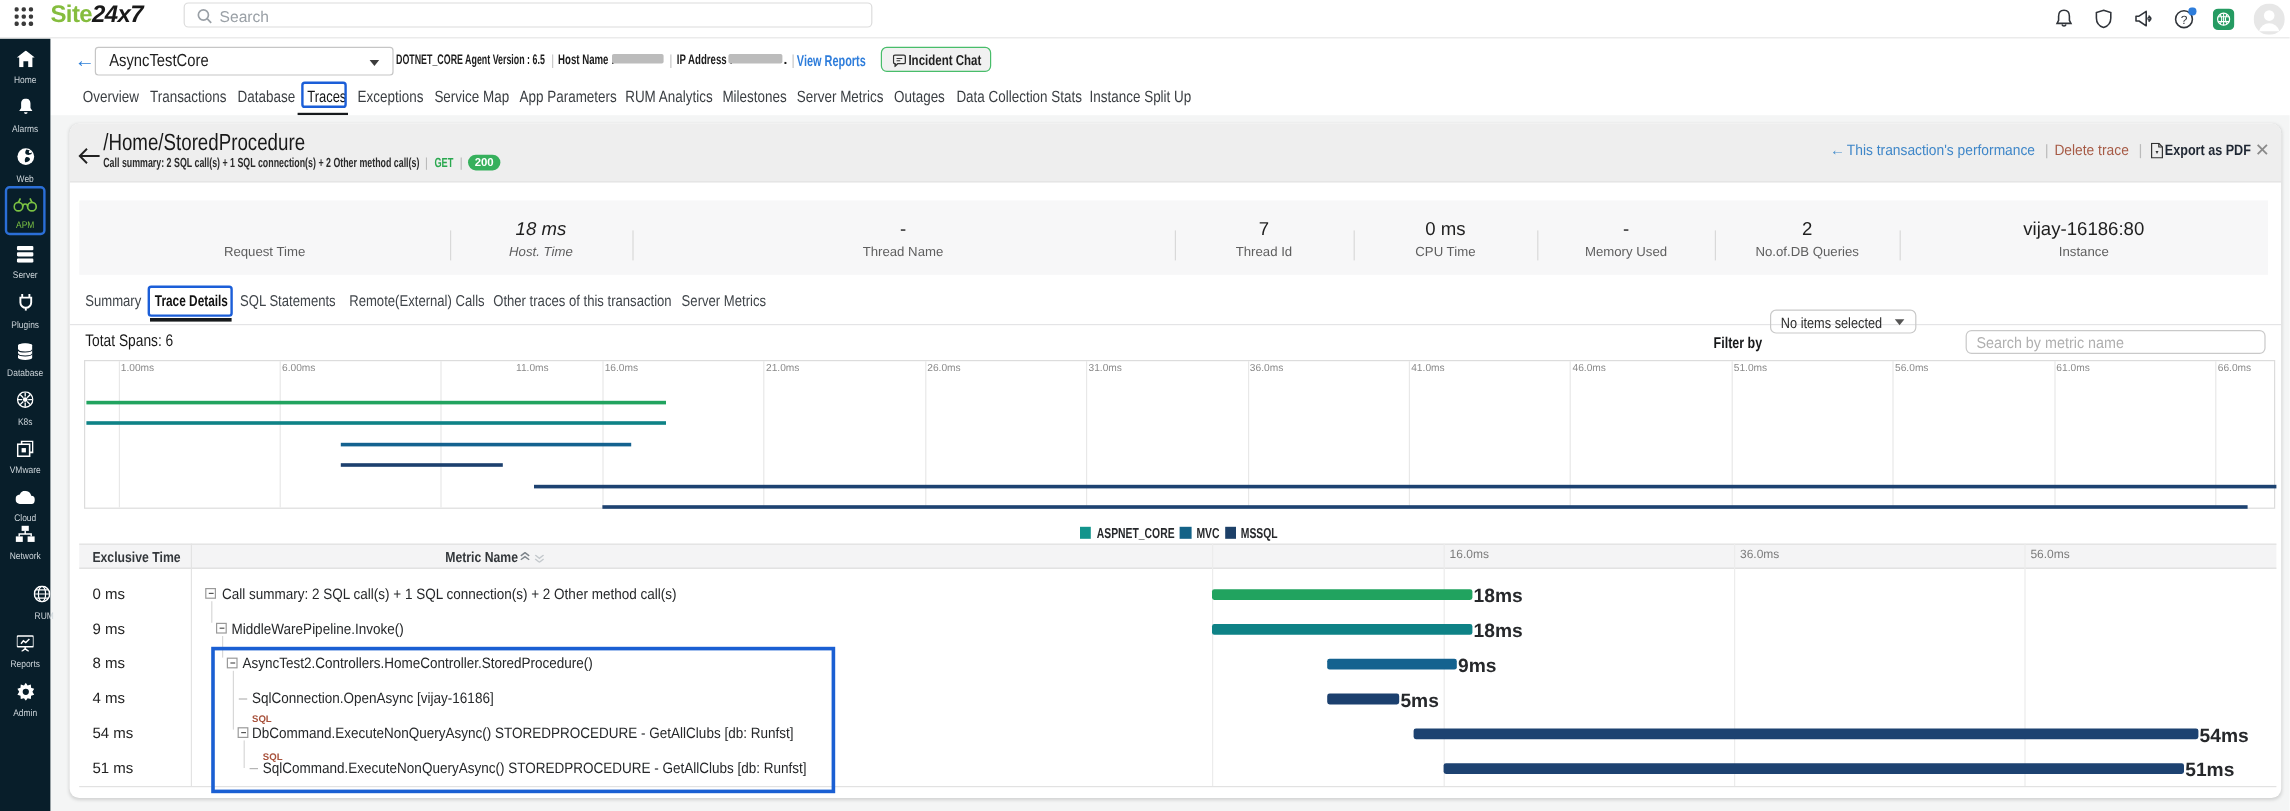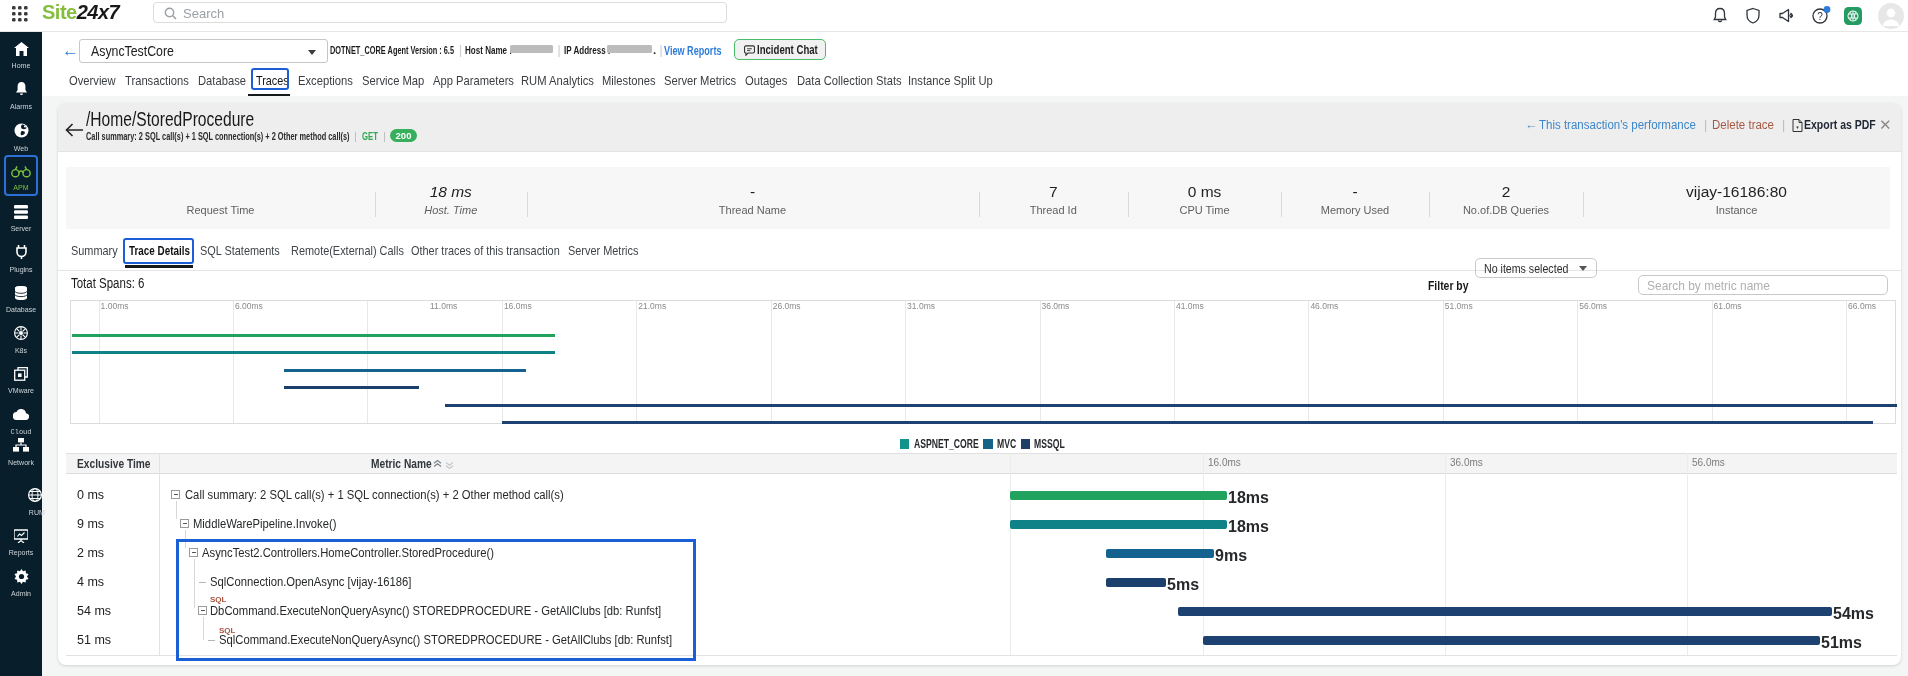--- a/index.html
+++ b/index.html
@@ -237,21 +237,21 @@
     <span class="lbl">K8s</span>
   </div>
   <div class="sbitem" style="top:334.5px;">
     <svg width="14" height="14" viewBox="0 0 14 14">
         <rect x="0.7" y="3.2" width="10" height="10" fill="none" stroke="#fff" stroke-width="1.3"></rect>
         <path d="M4 3.2 L4 0.7 L13.3 0.7 L13.3 10 L10.7 10" fill="none" stroke="#fff" stroke-width="1.3"></path>
         <rect x="4" y="6.4" width="3.6" height="3.6" fill="#fff"></rect>
       </svg>
     <span class="lbl">VMware</span>
   </div>
-  <div class="sbitem" style="top:375px;font-family:Liberation Mono, monospace;">
+  <div class="sbitem" style="top:375px;">
     <svg width="16" height="11" viewBox="0 0 16 11">
         <path d="M4 11 a4 4 0 0 1 -0.5 -8 a5 5 0 0 1 9.5 1.2 a3.4 3.4 0 0 1 -0.6 6.8 Z" fill="#fff"></path>
       </svg>
     <span class="lbl">Cloud</span>
   </div>
   <div class="sbitem" style="top:406px;">
     <svg width="16" height="14" viewBox="0 0 16 14">
         <rect x="5" y="0" width="6" height="4.4" fill="#fff"></rect>
         <rect x="0" y="9" width="6" height="4.6" fill="#fff"></rect>
         <rect x="10" y="9" width="6" height="4.6" fill="#fff"></rect>
@@ -484,21 +484,21 @@
         <span class="trow-num" style="top:35px;">0 ms</span>
         <div class="minusbox" style="left:105px; top:37px;"></div>
         <span class="trow-name" style="left:119px; top:34.5px;">Call summary: 2 SQL call(s) + 1 SQL connection(s) + 2 Other method call(s)</span>
         <div class="tbar" style="left:944px; top:37.5px; width:217px; background:#21a35f;"></div>
         <span class="tbarlbl" style="left:1162px; top:36px;">18ms</span>
         <span class="trow-num" style="top:64px;">9 ms</span>
         <div class="minusbox" style="left:114px; top:66px;"></div>
         <span class="trow-name" style="left:127px; top:63.5px;">MiddleWarePipeline.Invoke()</span>
         <div class="tbar" style="left:944px; top:66.5px; width:217px; background:#0e8286;"></div>
         <span class="tbarlbl" style="left:1162px; top:65px;">18ms</span>
-        <span class="trow-num" style="top:93px;">2 ms</span>
+        <span class="trow-num" style="top:93px;">8 ms</span>
         <div class="minusbox" style="left:123px; top:95px;"></div>
         <span class="trow-name" style="left:136px; top:92.5px;">AsyncTest2.Controllers.HomeController.StoredProcedure()</span>
         <div class="tbar" style="left:1040px; top:95.5px; width:108px; background:#14628f;"></div>
         <span class="tbarlbl" style="left:1149px; top:94px;">9ms</span>
         <span class="trow-num" style="top:122px;">4 ms</span>
         <div class="dashln" style="left:133px; top:129px;"></div>
         <span class="trow-name" style="left:144px; top:121.5px;">SqlConnection.OpenAsync [vijay-16186]</span>
         <div class="tbar" style="left:1040px; top:124.5px; width:60px; background:#1c406e;"></div>
         <span class="tbarlbl" style="left:1101px; top:123px;">5ms</span>
         <span class="trow-num" style="top:151px;">54 ms</span>

